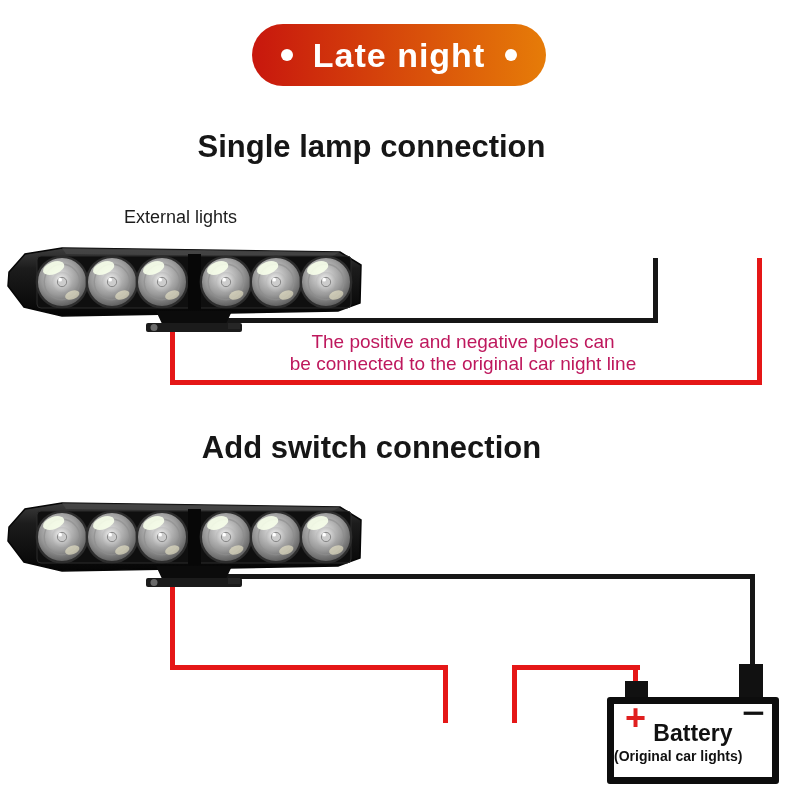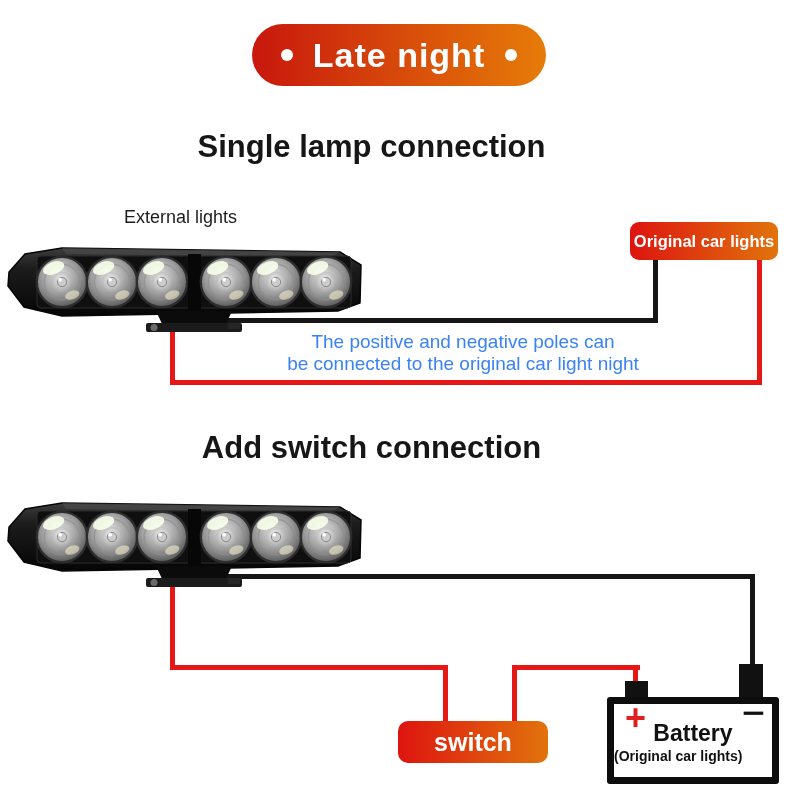--- a/index.html
+++ b/index.html
@@ -27,21 +27,21 @@
   .mini-badge {
     position:absolute; display:flex; align-items:center; justify-content:center;
     background:linear-gradient(90deg, var(--small-badge-red,#dd140f), var(--small-badge-orange,#e1730c));
     color:#fff; font-weight:700; z-index:3;
   }
   .orig-badge { left:630px; top:222px; width:148px; height:38px; border-radius:9px; font-size:16.5px; }
   .switch-badge { left:398px; top:721px; width:150px; height:42px; border-radius:10px; font-size:25px; }
 
   .note {
     position:absolute; left:258px; top:331px; width:410px; text-align:center;
-    font-size:19px; line-height:21.5px; color:#3b82f6; z-index:2;
+    font-size:19px; line-height:21.5px; color:#be185d; z-index:2;
   }
 
   
   .wire { position:absolute; z-index:1; }
   .wire.red { background:var(--wire-red,#e51717); }
   .wire.black { background:var(--wire-black,#161616); }
 
   
   .lightbar { position:absolute; left:4px; width:370px; height:92px; z-index:2; }
   .lightbar.bar1 { top:244px; }
@@ -128,53 +128,47 @@
   </div>
 
   <div class="section-title" style="top:129px">Single lamp connection</div>
 
   <div class="lamp-label">External lights</div>
 
   <svg class="lightbar bar1" viewBox="0 0 370 92">
     <use href="#lightbar"></use>
   </svg>
 
-  <div class="mini-badge orig-badge">
-    <span>Original car lights</span>
-  </div>
 
   <div class="wire black" style="left:222px; top:318px; width:436px; height:5px"></div>
   <div class="wire black" style="left:653px; top:258px; width:5px; height:65px"></div>
   <div class="wire red" style="left:170px; top:324px; width:5px; height:61px"></div>
   <div class="wire red" style="left:170px; top:380px; width:592px; height:5px"></div>
   <div class="wire red" style="left:757px; top:258px; width:5px; height:127px"></div>
 
   <div class="note">
     <div>The positive and negative poles can</div>
-    <div>be connected to the original car light night</div>
+    <div>be connected to the original car night line</div>
   </div>
 
   <div class="section-title" style="top:430px">Add switch connection</div>
 
   <svg class="lightbar bar2" viewBox="0 0 370 92">
     <use href="#lightbar"></use>
   </svg>
 
   <div class="wire black" style="left:222px; top:574px; width:533px; height:5px"></div>
   <div class="wire black" style="left:750px; top:574px; width:5px; height:96px"></div>
   <div class="wire red" style="left:170px; top:580px; width:5px; height:90px"></div>
   <div class="wire red" style="left:170px; top:665px; width:278px; height:5px"></div>
   <div class="wire red" style="left:443px; top:665px; width:5px; height:58px"></div>
   <div class="wire red" style="left:512px; top:665px; width:5px; height:58px"></div>
   <div class="wire red" style="left:512px; top:665px; width:128px; height:5px"></div>
   <div class="wire red" style="left:633px; top:665px; width:5px; height:20px"></div>
 
-  <div class="mini-badge switch-badge">
-    <span>switch</span>
-  </div>
 
   <div class="battery-terminal term-plus"></div>
   <div class="battery-terminal term-minus"></div>
   <div class="battery-box">
     <span class="battery-plus">+</span>
     <span class="battery-minus">−</span>
     <div class="battery-name">Battery</div>
     <div class="battery-sub">(Original car lights)</div>
   </div>
 

